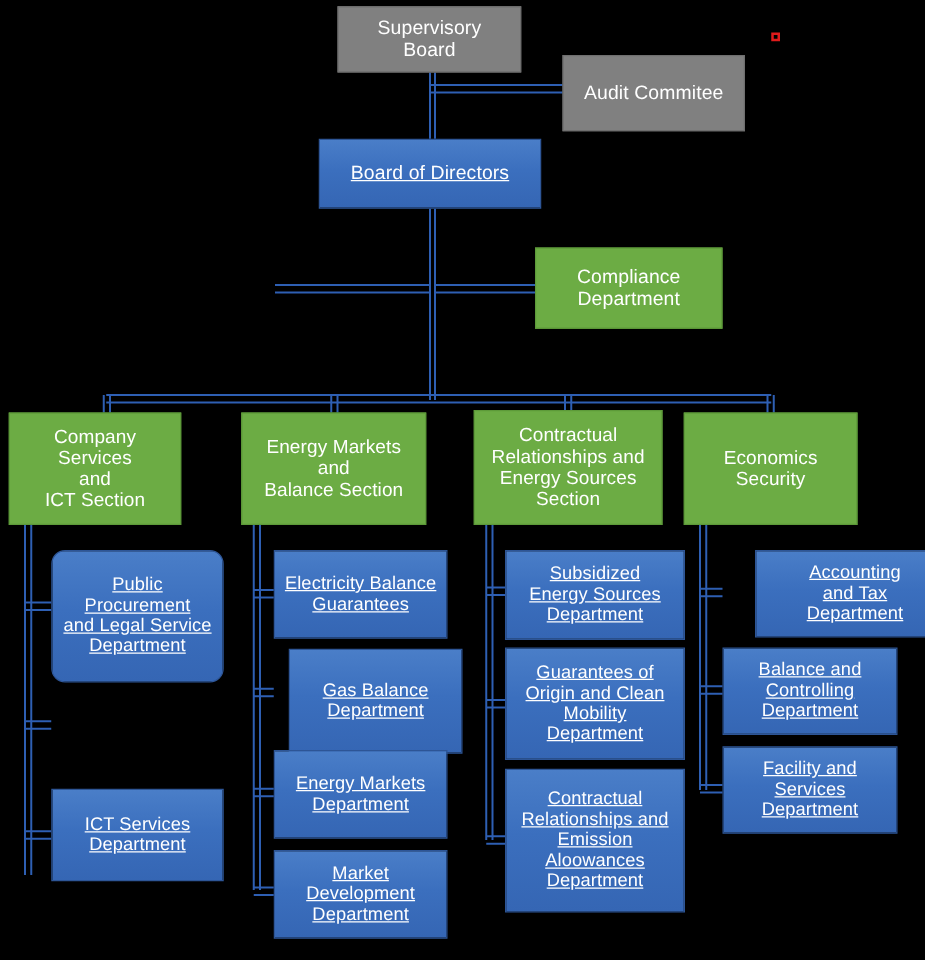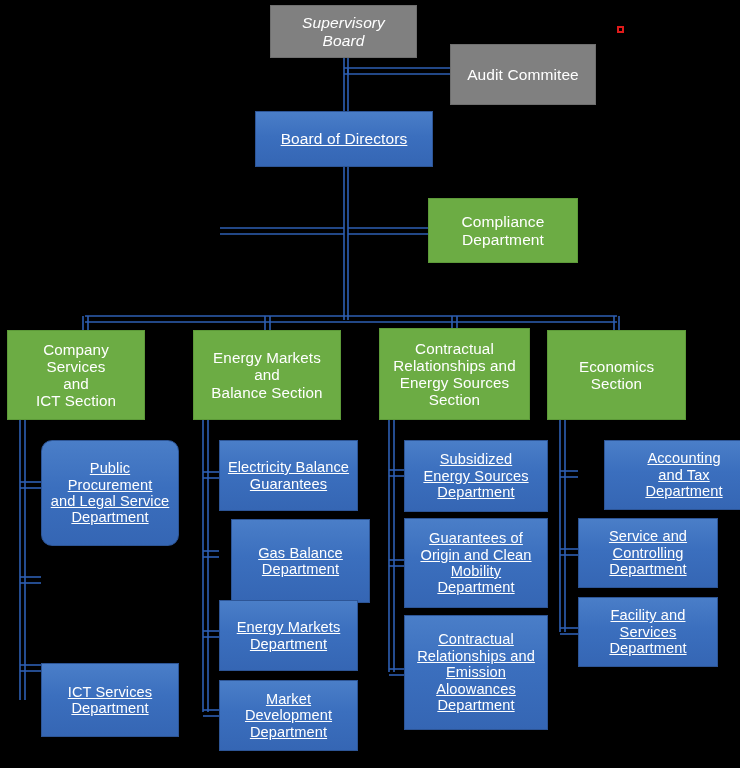--- a/index.html
+++ b/index.html
@@ -137,21 +137,21 @@
       <line x1="565" y1="420" x2="565" y2="632"></line>
       <line x1="560" y1="471" x2="578" y2="471"></line>
       <line x1="560" y1="477" x2="578" y2="477"></line>
       <line x1="560" y1="549" x2="578" y2="549"></line>
       <line x1="560" y1="555" x2="578" y2="555"></line>
       <line x1="560" y1="628" x2="578" y2="628"></line>
       <line x1="560" y1="634" x2="578" y2="634"></line>
     </g>
   </svg>
 
-  <div class="node gray" style="left:270px; top:5px; width:147px; height:53px;font-style:italic;">Supervisory
+  <div class="node gray" style="left:270px; top:5px; width:147px; height:53px;">Supervisory
 Board</div>
 
   <div class="node gray" style="left:450px; top:44px; width:146px; height:61px;">Audit Commitee</div>
 
   <div class="node blue" style="left:255px; top:111px; width:178px; height:56px;">Board of Directors</div>
 
 
   <div class="node green" style="left:428px; top:198px; width:150px; height:65px;">Compliance
 Department</div>
 
@@ -159,27 +159,27 @@
 and
 ICT Section</div>
   <div class="node green section" style="left:193px; top:330px; width:148px; height:90px;">Energy Markets
 and
 Balance Section</div>
   <div class="node green section" style="left:379px; top:328px; width:151px; height:92px;">Contractual
 Relationships and
 Energy Sources
 Section</div>
   <div class="node green section" style="left:547px; top:330px; width:139px; height:90px;">Economics
-Section</div>
+Security</div>
 
   <div class="node blue dept" style="left:41px; top:440px; width:138px; height:106px;border-radius:11px;">Public
 Procurement
 and Legal Service
 Department</div>
-  <div class="node blue dept" style="left:41px; top:631px; width:138px; height:74px;margin-top:32px;">ICT Services
+  <div class="node blue dept" style="left:41px; top:631px; width:138px; height:74px;">ICT Services
 Department</div>
 
   <div class="node blue dept" style="left:219px; top:440px; width:139px; height:71px;">Electricity Balance
 Guarantees</div>
   <div class="node blue dept" style="left:231px; top:519px; width:139px; height:84px;">Gas Balance
 Department</div>
   <div class="node blue dept" style="left:219px; top:600px; width:139px; height:71px;">Energy Markets
 Department</div>
   <div class="node blue dept" style="left:219px; top:680px; width:139px; height:71px;">Market
 Development
@@ -194,21 +194,21 @@
 Department</div>
   <div class="node blue dept" style="left:404px; top:615px; width:144px; height:115px;">Contractual
 Relationships and
 Emission
 Aloowances
 Department</div>
 
   <div class="node blue dept" style="left:604px; top:440px; width:160px; height:70px;">Accounting
 and Tax
 Department</div>
-  <div class="node blue dept" style="left:578px; top:518px; width:140px; height:70px;">Service and
+  <div class="node blue dept" style="left:578px; top:518px; width:140px; height:70px;">Balance and
 Controlling
 Department</div>
   <div class="node blue dept" style="left:578px; top:597px; width:140px; height:70px;">Facility and
 Services
 Department</div>
 
   <div class="red-marker" style="left:617px; top:26px;"></div>
 
 </div>
 

